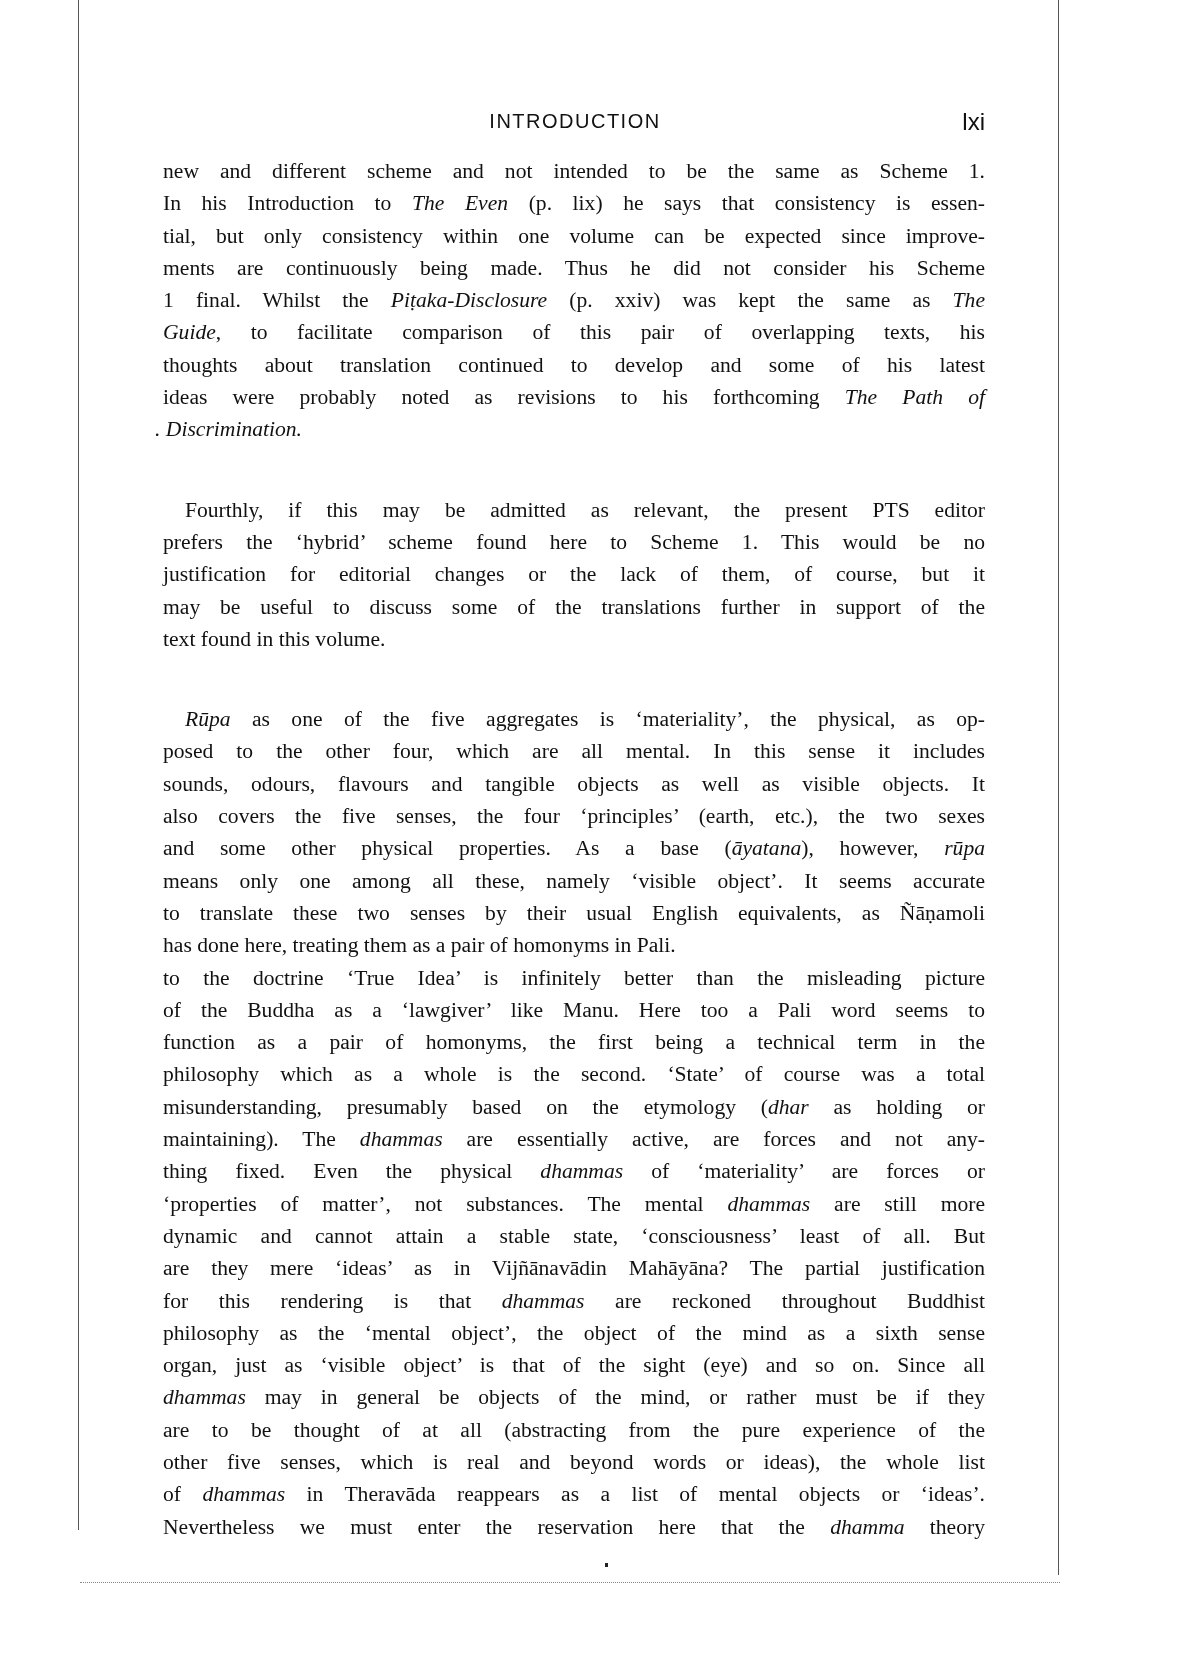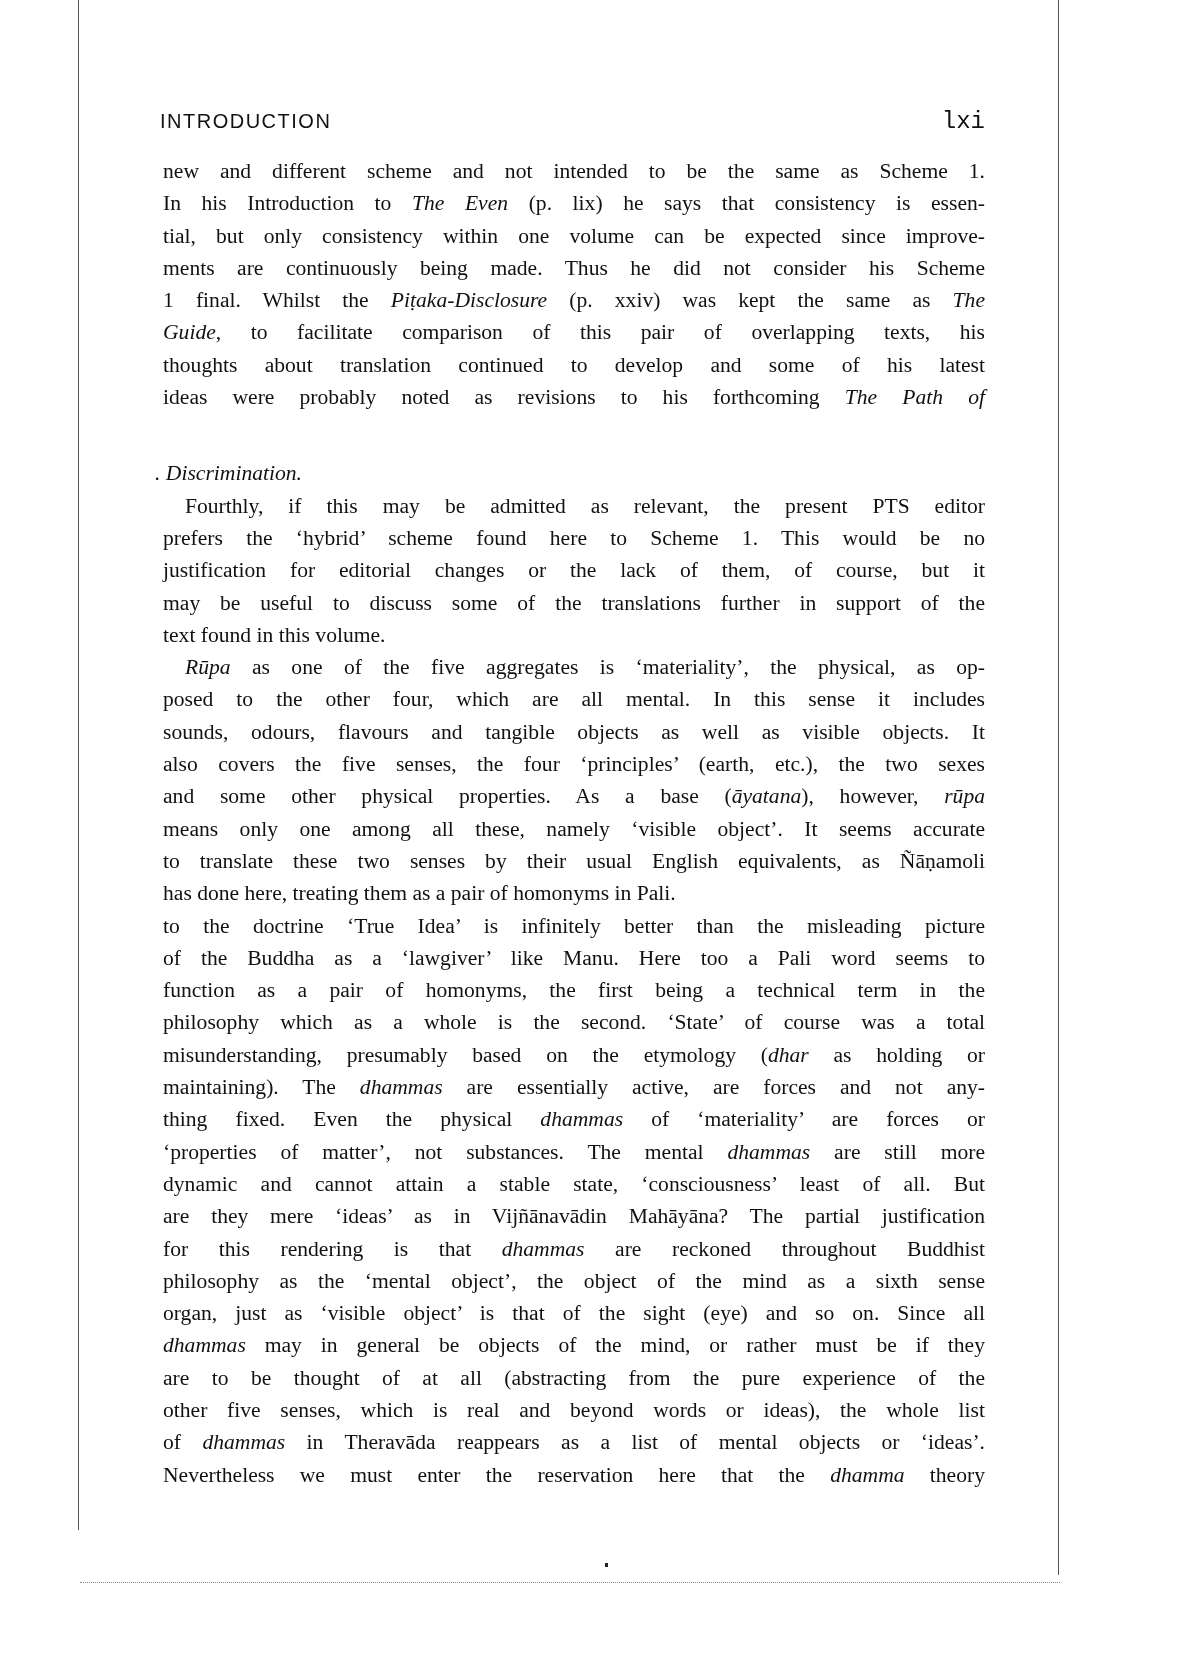--- a/index.html
+++ b/index.html
@@ -16,35 +16,35 @@
     background: #555;
   }
   .scan-edge-bottom {
     position: absolute; left: 80px; top: 1582px; width: 980px; height: 0;
     border-top: 1px dotted #888;
   }
   .running-head {
     position: absolute; top: 110px; left: 160px; width: 830px; height: 30px;
   }
   .running-title {
-    position: absolute; left: 0; right: 0; 
+    position: absolute; left: 0; right: 0; text-align: center;
     font-family: "Liberation Sans", sans-serif; font-size: 20px; letter-spacing: 1.5px;
   }
   .page-number {
     position: absolute; right: 5px; top: -2px;
-    font-family: Liberation Mono, monospace; font-size: 24px;
+    font-family: Liberation Sans, sans-serif; font-size: 24px;
   }
   .body-text {
     position: absolute; top: 155px; left: 163px; width: 822px;
     font-size: 21.6px; line-height: 32.3px; text-align: justify; font-family: Liberation Serif, serif;
   }
   .line { display: block; white-space: nowrap; text-align-last: justify; text-align: justify; }
   .line.last { text-align-last: left; }
-  .indent { padding-left: 22px; }
-  .discrimination { margin-left: -8px; margin-top: 44px; }
+  .indent { padding-left: 22px; margin-top: 48px; }
+  .discrimination { margin-left: -8px; }
   em { font-style: italic; }
   .page-footer-mark {
     position: absolute; left: 605px; top: 1563px; width: 3px; height: 4px; background: #222;
   }
 </style>
 </head>
 <body>
 
 <div class="scan-edge-left"></div>
 <div class="scan-edge-right"></div>

